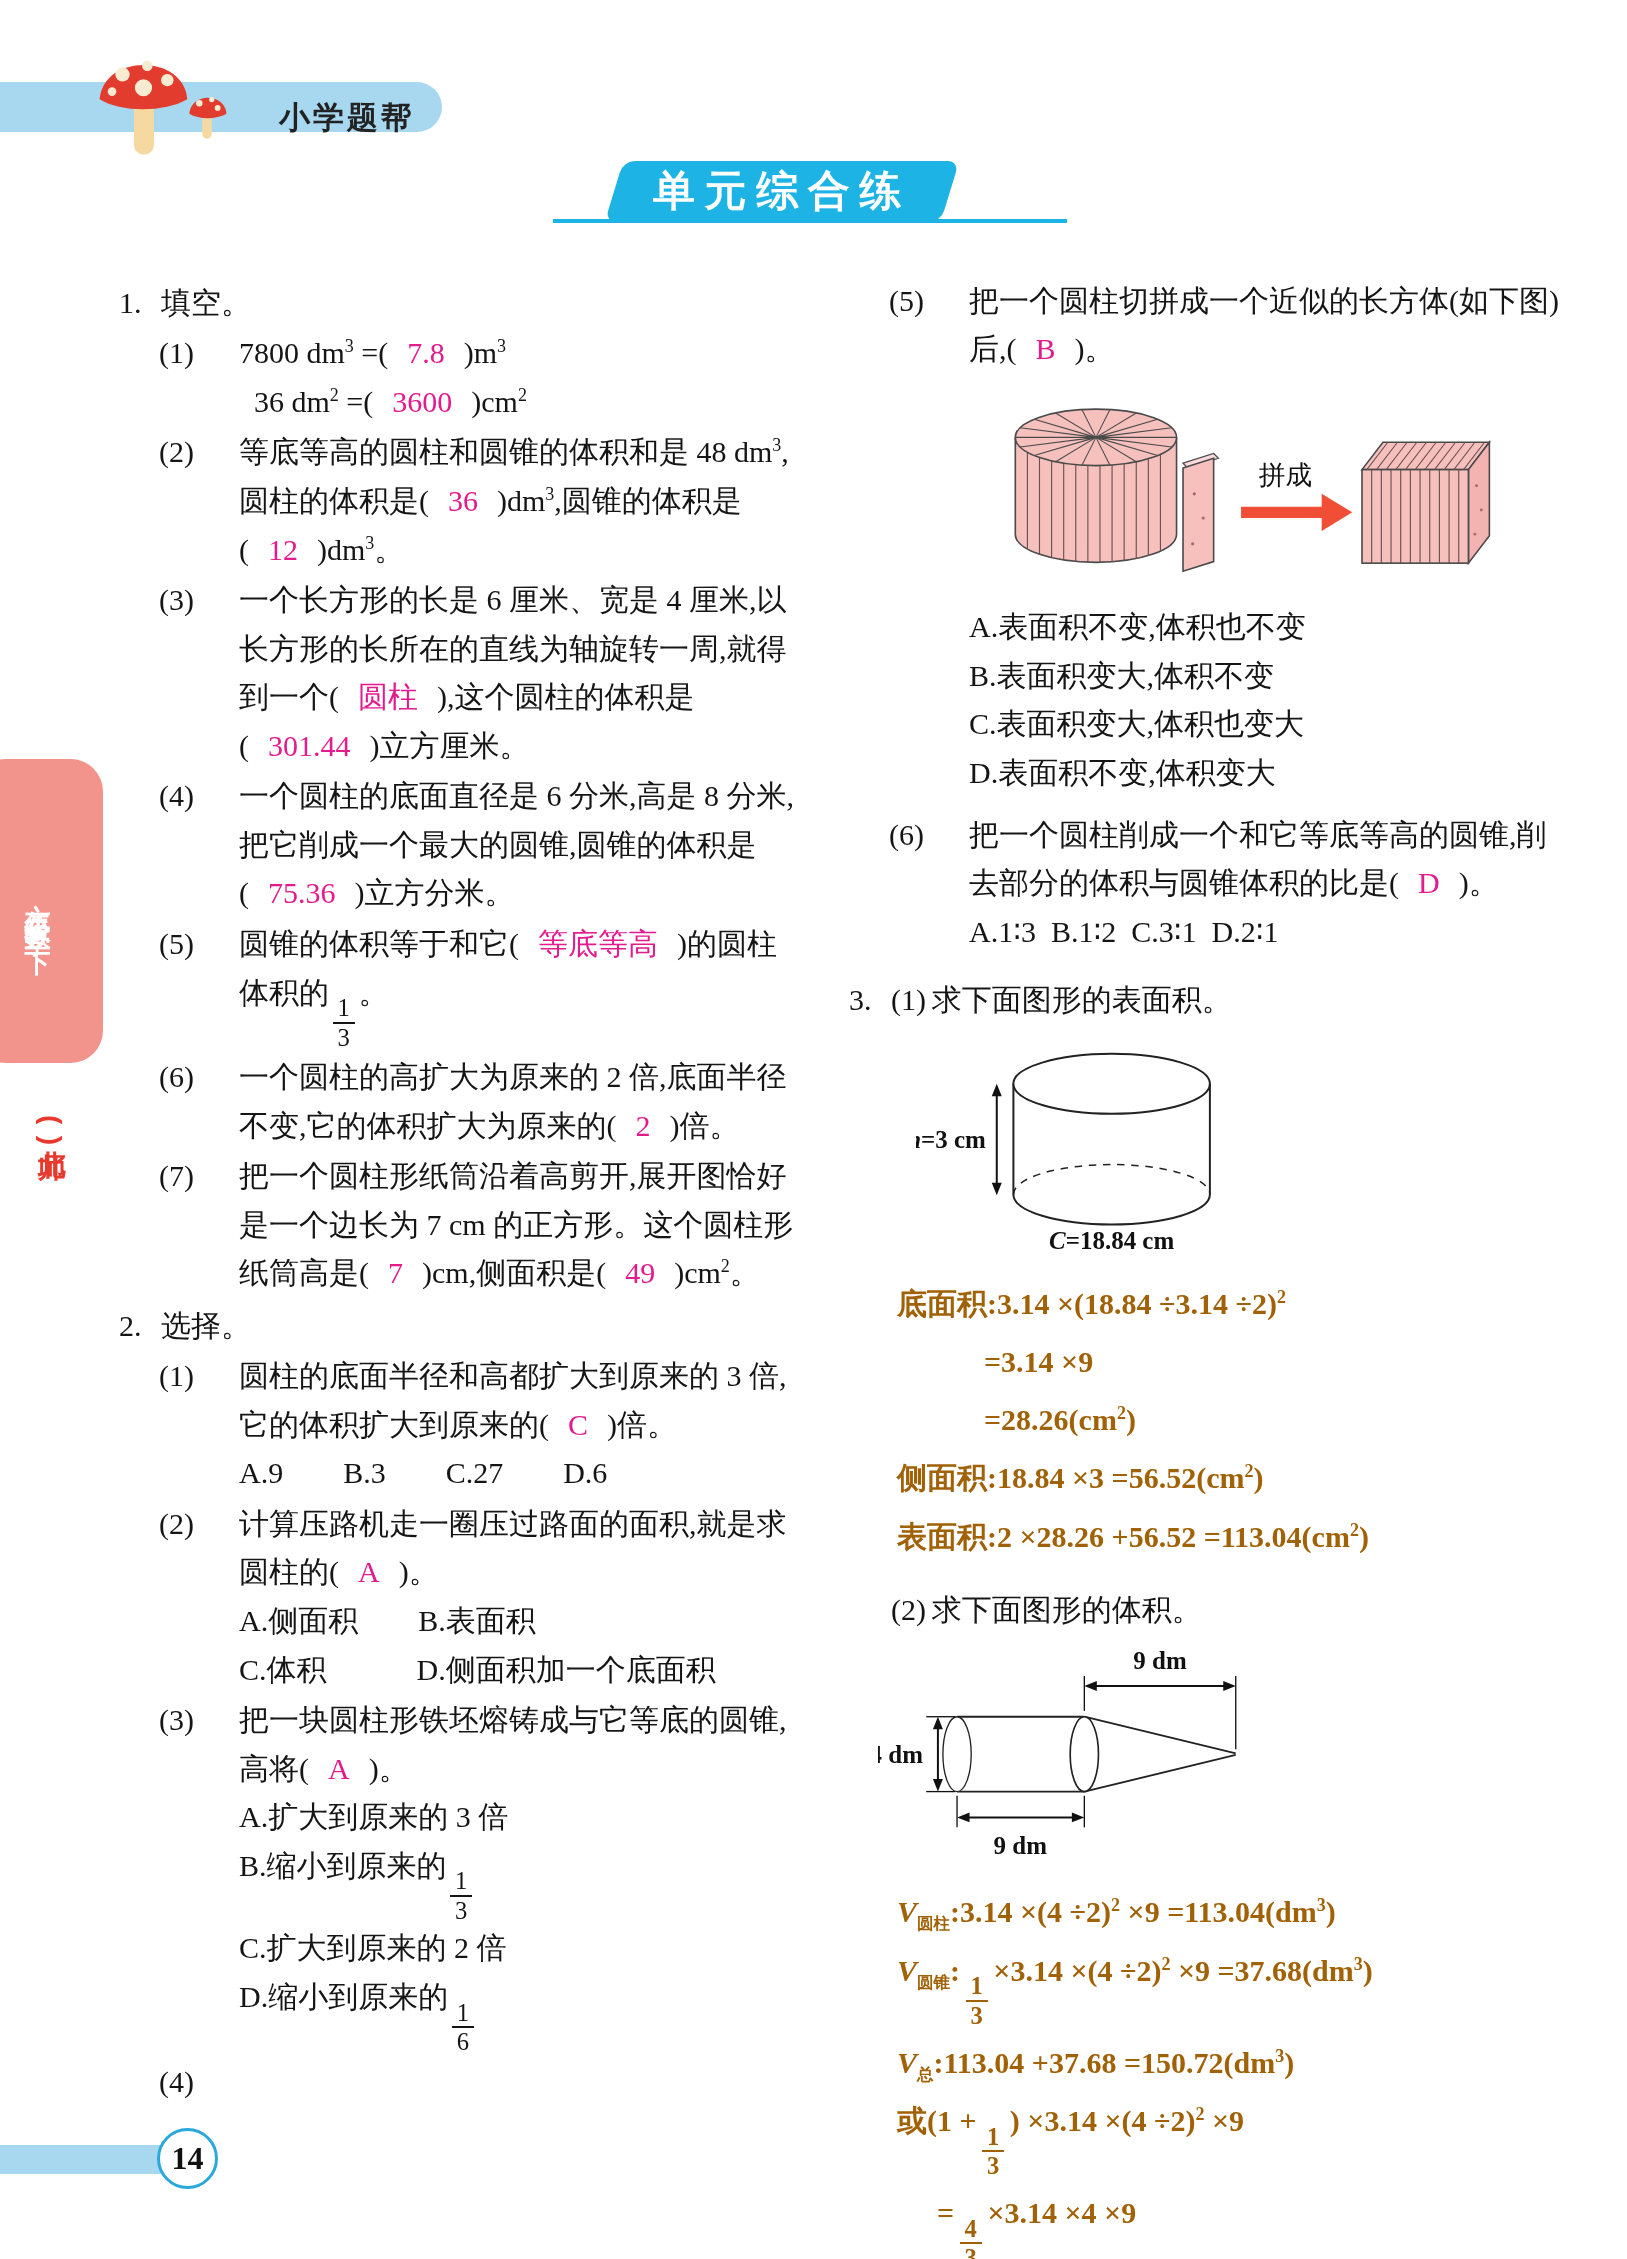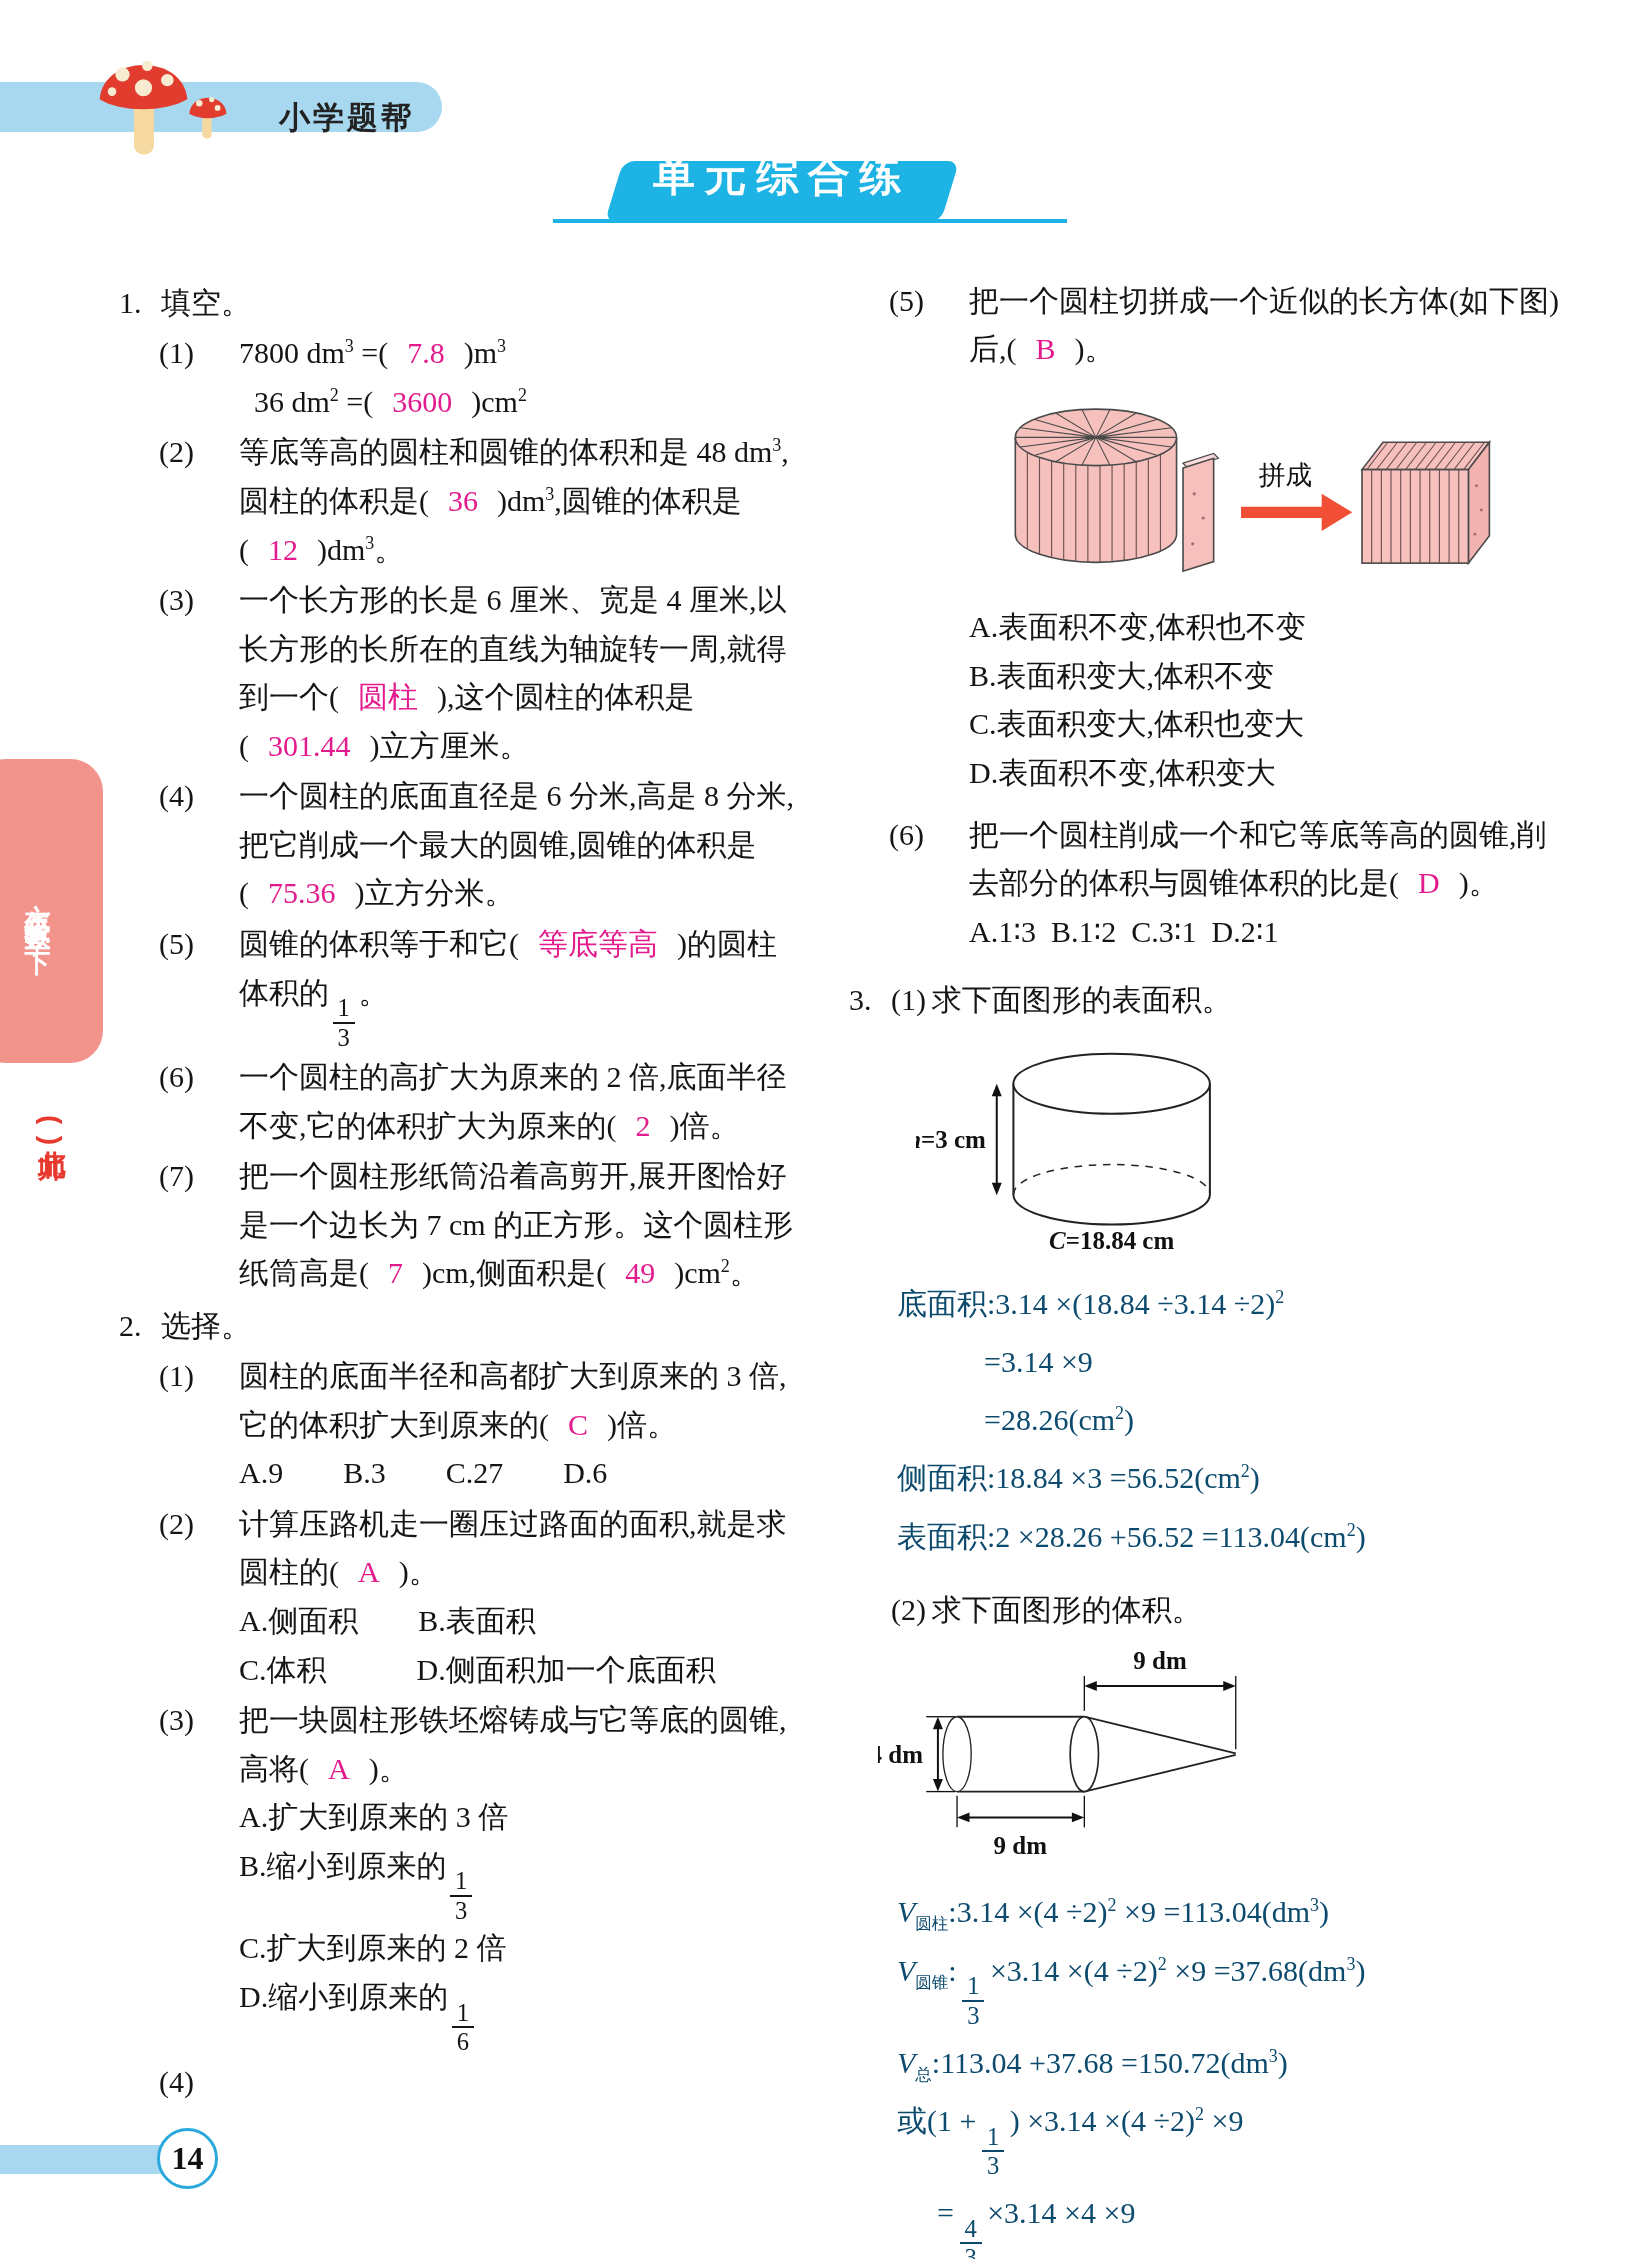--- a/index.html
+++ b/index.html
@@ -11,21 +11,21 @@
   }
   
   .logo-bar{position:absolute;left:0;top:82px;width:442px;height:50px;
     background:#a8d8f0;border-radius:0 25px 25px 0;}
   .logo-text{position:absolute;left:279px;top:94px;width:163px;height:48px;
     font-family:"Liberation Sans",sans-serif;font-weight:bold;font-size:31px;
     letter-spacing:2.9px;color:#222;line-height:48px;}
   .mushrooms{position:absolute;left:92px;top:38px;width:164px;height:132px;}
   .banner{position:absolute;left:614px;top:161px;width:336px;height:61px;
     background:#1db3e5;transform:skewX(-17deg);border-radius:11.5px;}
-  .banner-text{position:absolute;left:614px;top:146px;width:336px;height:61px;
+  .banner-text{position:absolute;left:614px;top:161px;width:336px;height:61px;
     display:flex;align-items:center;justify-content:center;
     font-family:"Liberation Sans",sans-serif;font-weight:bold;font-size:42px;
     color:#fff;letter-spacing:9.6px;}
   .banner-line{position:absolute;left:553px;top:219px;width:514px;height:3.8px;background:#1db3e5;}
   
   .side-tab{position:absolute;left:-27px;top:759px;width:130px;height:304px;
     background:#f2938c;border-radius:32.5px;display:flex;align-items:center;justify-content:center;}
   .side-tab span{writing-mode:vertical-rl;color:#fff;font-family:"Liberation Sans",sans-serif;
     font-weight:bold;font-size:26px;letter-spacing:6.7px;}
   .side-ed{position:absolute;left:29px;top:1115px;writing-mode:vertical-rl;
@@ -52,21 +52,21 @@
   .pink,.ans{color:#e31b8d;}
   .ans{padding:0 19px;}
   sup{font-size:.6em;line-height:0;vertical-align:super;}
   sub{font-size:.55em;line-height:0;vertical-align:sub;}
   .it{font-style:italic;}
   .frac{display:inline-flex;flex-direction:column;text-align:center;vertical-align:-0.55em;
     line-height:1.12;font-size:.82em;margin:0 3.8px;}
   .frac .fn{border-bottom:2.4px solid currentColor;padding:0 4.8px;}
   .frac .fd{padding:0 4.8px;}
   .solwrap{margin-left:48px;}
-  .sol{color:#0c4a6e;margin:9.6px 0;}
+  .sol{color:#a16207;margin:9.6px 0;font-weight:bold;}
   .sol .frac{margin:0 5.7px;}
   .ind{margin-left:87px;}
   .ind2{margin-left:40px;}
   
   figure{margin:0;}
   .figA{margin:15.3px 0 9.6px 5.7px;}
   .figB{margin:13.4px 0 5.7px 67px;}
   .figC{margin:11.5px 0 3.8px 29px;}
   svg text{font-family:"Liberation Serif","DejaVu Serif",serif;}
   .dim{font-size:30px;font-weight:bold;fill:#111;}

